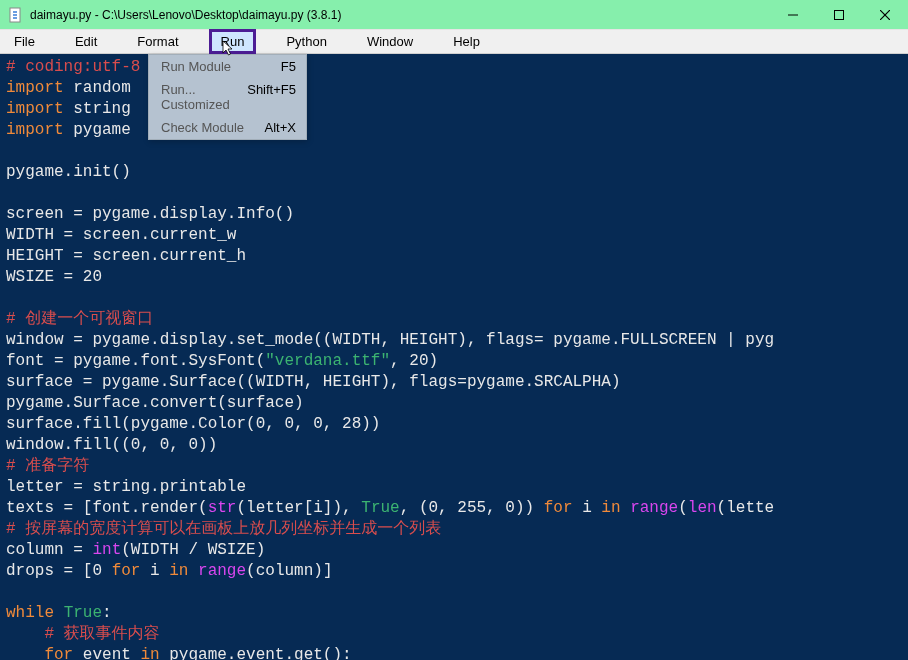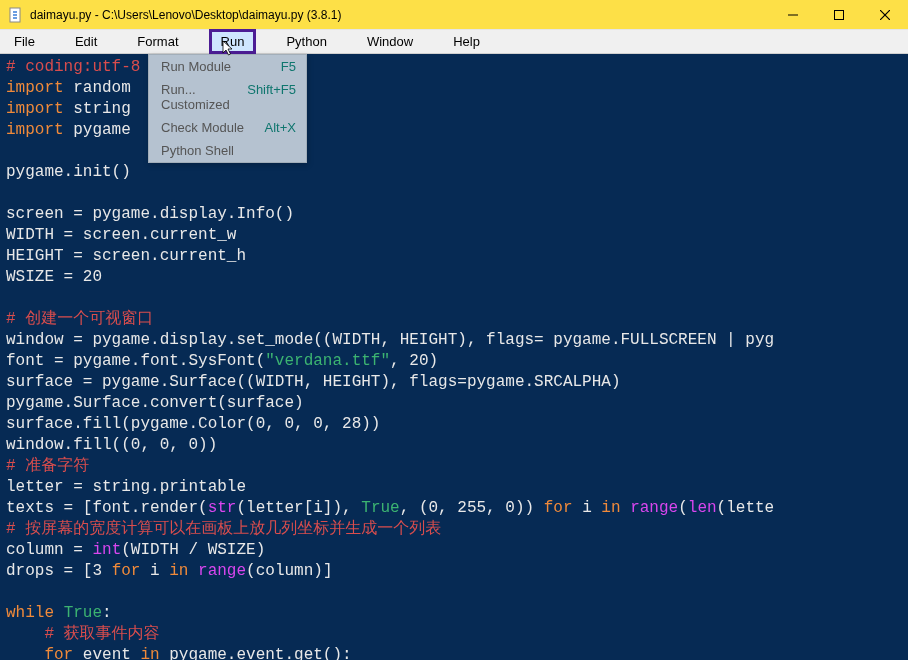--- a/index.html
+++ b/index.html
@@ -1,29 +1,29 @@
 <!DOCTYPE html>
 <html><head>
 <meta charset="utf-8">
 <style>
 * { margin: 0; padding: 0; box-sizing: border-box; }
 body { font-family: "Segoe UI", Tahoma, sans-serif; background: #fff; overflow: hidden; width: 908px; height: 660px; }
-.titlebar { height: 30px; display: flex; align-items: center; padding: 0 0 0 8px; background: #fde047; border-bottom: 1px solid #e5e5e5; }
+.titlebar { height: 30px; display: flex; align-items: center; padding: 0 0 0 8px; background: #86efac; border-bottom: 1px solid #e5e5e5; }
 .titlebar .icon { width: 16px; height: 16px; margin-right: 6px; display: inline-flex; }
 .titlebar .title { font-size: 12px; color: #000; flex: 1; }
 .titlebar .controls { display: flex; }
 .titlebar .controls .btn { width: 46px; height: 30px; display: flex; align-items: center; justify-content: center; font-size: 14px; color: #000; }
 .menubar { height: 24px; display: flex; align-items: center; background: #f0f0f0; font-size: 13px; color: #000; padding-left: 4px; border-bottom: 1px solid #d0d0d0; position: relative; gap: 20px; }
 .menubar .item { padding: 3px 10px; cursor: default; }
 .menubar .item.active { background: #cfe6ff; border: 3px solid #4c1d95; padding: 2px 9px; position: relative; }
 .cursor { position: absolute; left: 10px; top: 8px; pointer-events: none; z-index: 20; }
 .dropdown { position: absolute; top: 54px; left: 148px; width: 159px; background: rgba(220,228,236,0.82); border: 1px solid rgba(150,160,170,0.6); box-shadow: 1px 2px 6px rgba(0,0,0,0.2); font-size: 13px; z-index: 5; }
 .dropdown .row { display: flex; padding: 4px 10px 4px 12px; color: #555; cursor: default; }
 .dropdown .row .label { flex: 1; }
-.dropdown .row .accel { color: #0f766e; }
+.dropdown .row .accel { color: #000000; }
 .editor { position: absolute; top: 54px; left: 0; right: 0; bottom: 0; background: #062a54; color: #e8e8e8; font-family: "Consolas","Courier New",monospace; font-size: 16px; line-height: 21px; padding: 3px 6px; white-space: pre; overflow: hidden; }
 .c-comment { color: #d94d4d; }
 .c-kw { color: #f08a3a; }
 .c-str { color: #3cb371; }
 .c-builtin { color: #d946ef; }
 .c-bool { color: #3cb371; }
 </style>
 </head>
 <body>
 
@@ -89,35 +89,32 @@
 <span>font = pygame.font.SysFont(</span><span class="c-str">"verdana.ttf"</span><span>, 20)</span>
 <span>surface = pygame.Surface((WIDTH, HEIGHT), flags=pygame.SRCALPHA)</span>
 <span>pygame.Surface.convert(surface)</span>
 <span>surface.fill(pygame.Color(0, 0, 0, 28))</span>
 <span>window.fill((0, 0, 0))</span>
 <span class="c-comment"># 准备字符</span>
 <span>letter = string.printable</span>
 <span>texts = [font.render(</span><span class="c-builtin">str</span><span>(letter[i]), </span><span class="c-bool">True</span><span>, (0, 255, 0)) </span><span class="c-kw">for</span><span> i </span><span class="c-kw">in</span><span> </span><span class="c-builtin">range</span><span>(</span><span class="c-builtin">len</span><span>(lette</span>
 <span class="c-comment"># 按屏幕的宽度计算可以在画板上放几列坐标并生成一个列表</span>
 <span>column = </span><span class="c-builtin">int</span><span>(WIDTH / WSIZE)</span>
-<span>drops = [3 </span><span class="c-kw">for</span><span> i </span><span class="c-kw">in</span><span> </span><span class="c-builtin">range</span><span>(column)]</span>
+<span>drops = [0 </span><span class="c-kw">for</span><span> i </span><span class="c-kw">in</span><span> </span><span class="c-builtin">range</span><span>(column)]</span>
 
 <span class="c-kw">while</span><span> </span><span class="c-bool">True</span><span>:</span>
 <span class="c-comment">    # 获取事件内容</span>
 <span>    </span><span class="c-kw">for</span><span> event </span><span class="c-kw">in</span><span> pygame.event.get():</span></div>
 
 <div class="dropdown">
   <div class="row">
     <span class="label">Run Module</span>
     <span class="accel">F5</span>
   </div>
   <div class="row">
     <span class="label">Run... Customized</span>
     <span class="accel">Shift+F5</span>
   </div>
   <div class="row">
     <span class="label">Check Module</span>
     <span class="accel">Alt+X</span>
   </div>
-  <div class="row">
-    <span class="label">Python Shell</span>
-  </div>
 </div>
 
 </body></html>

